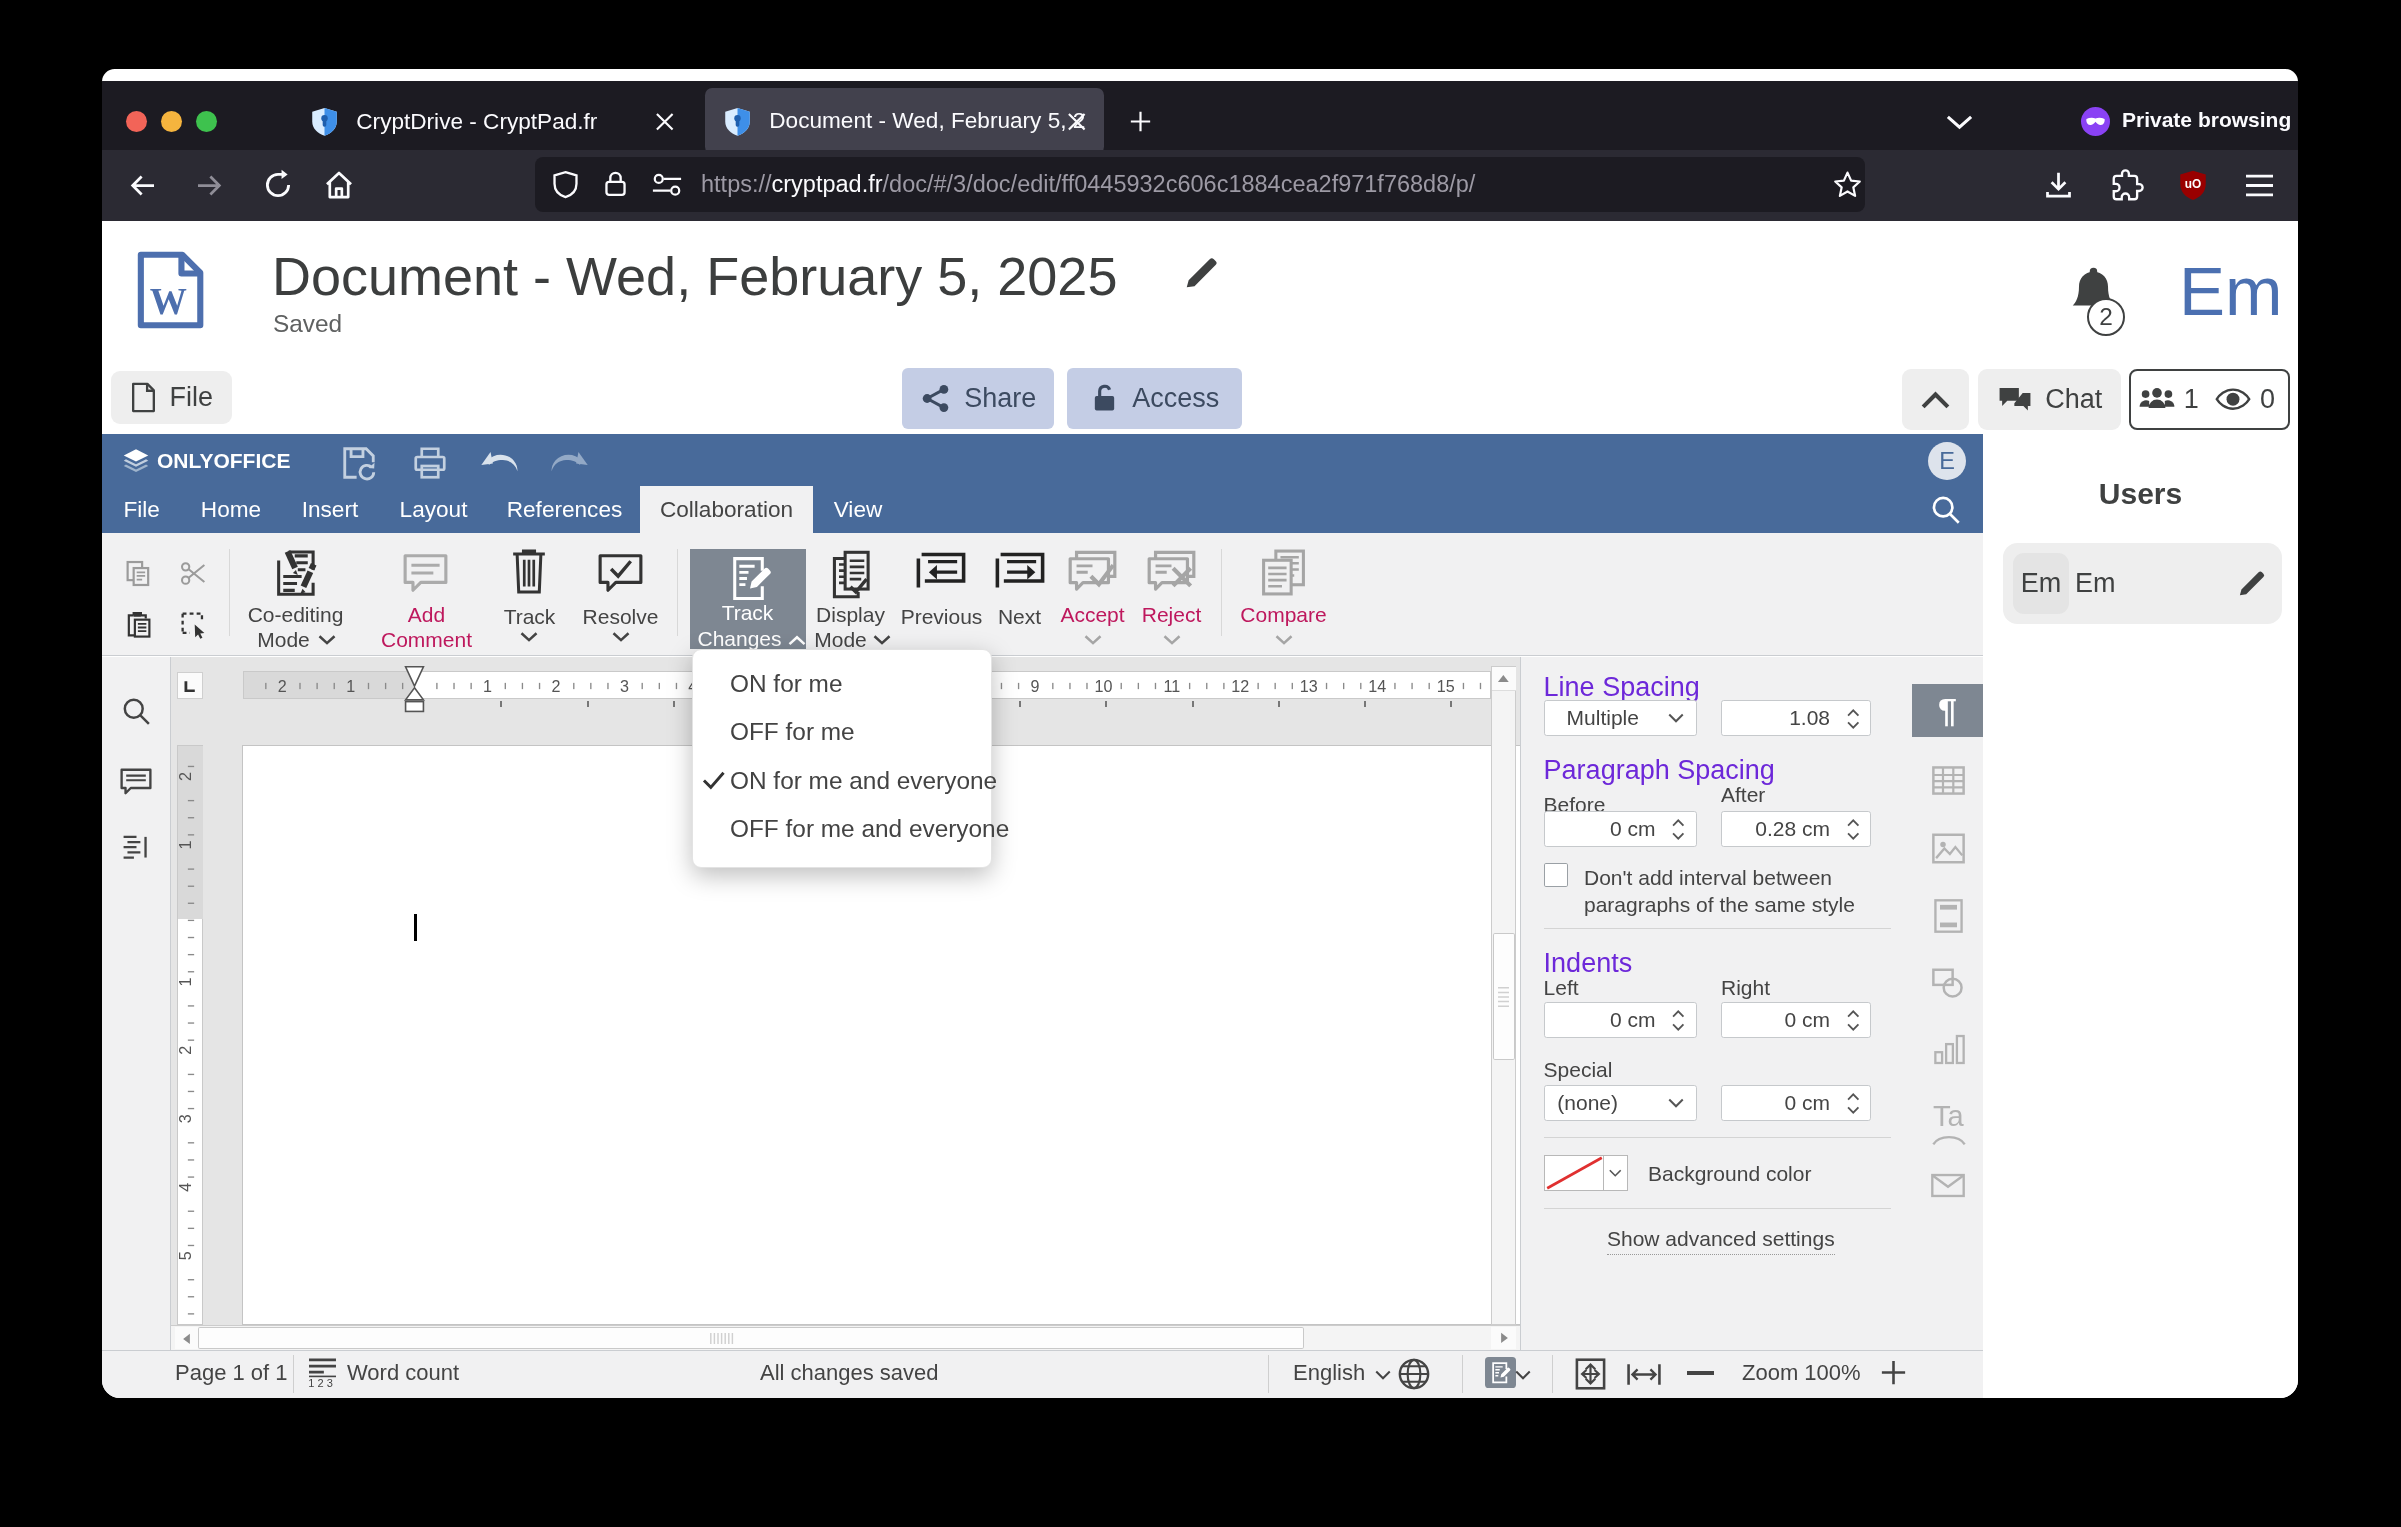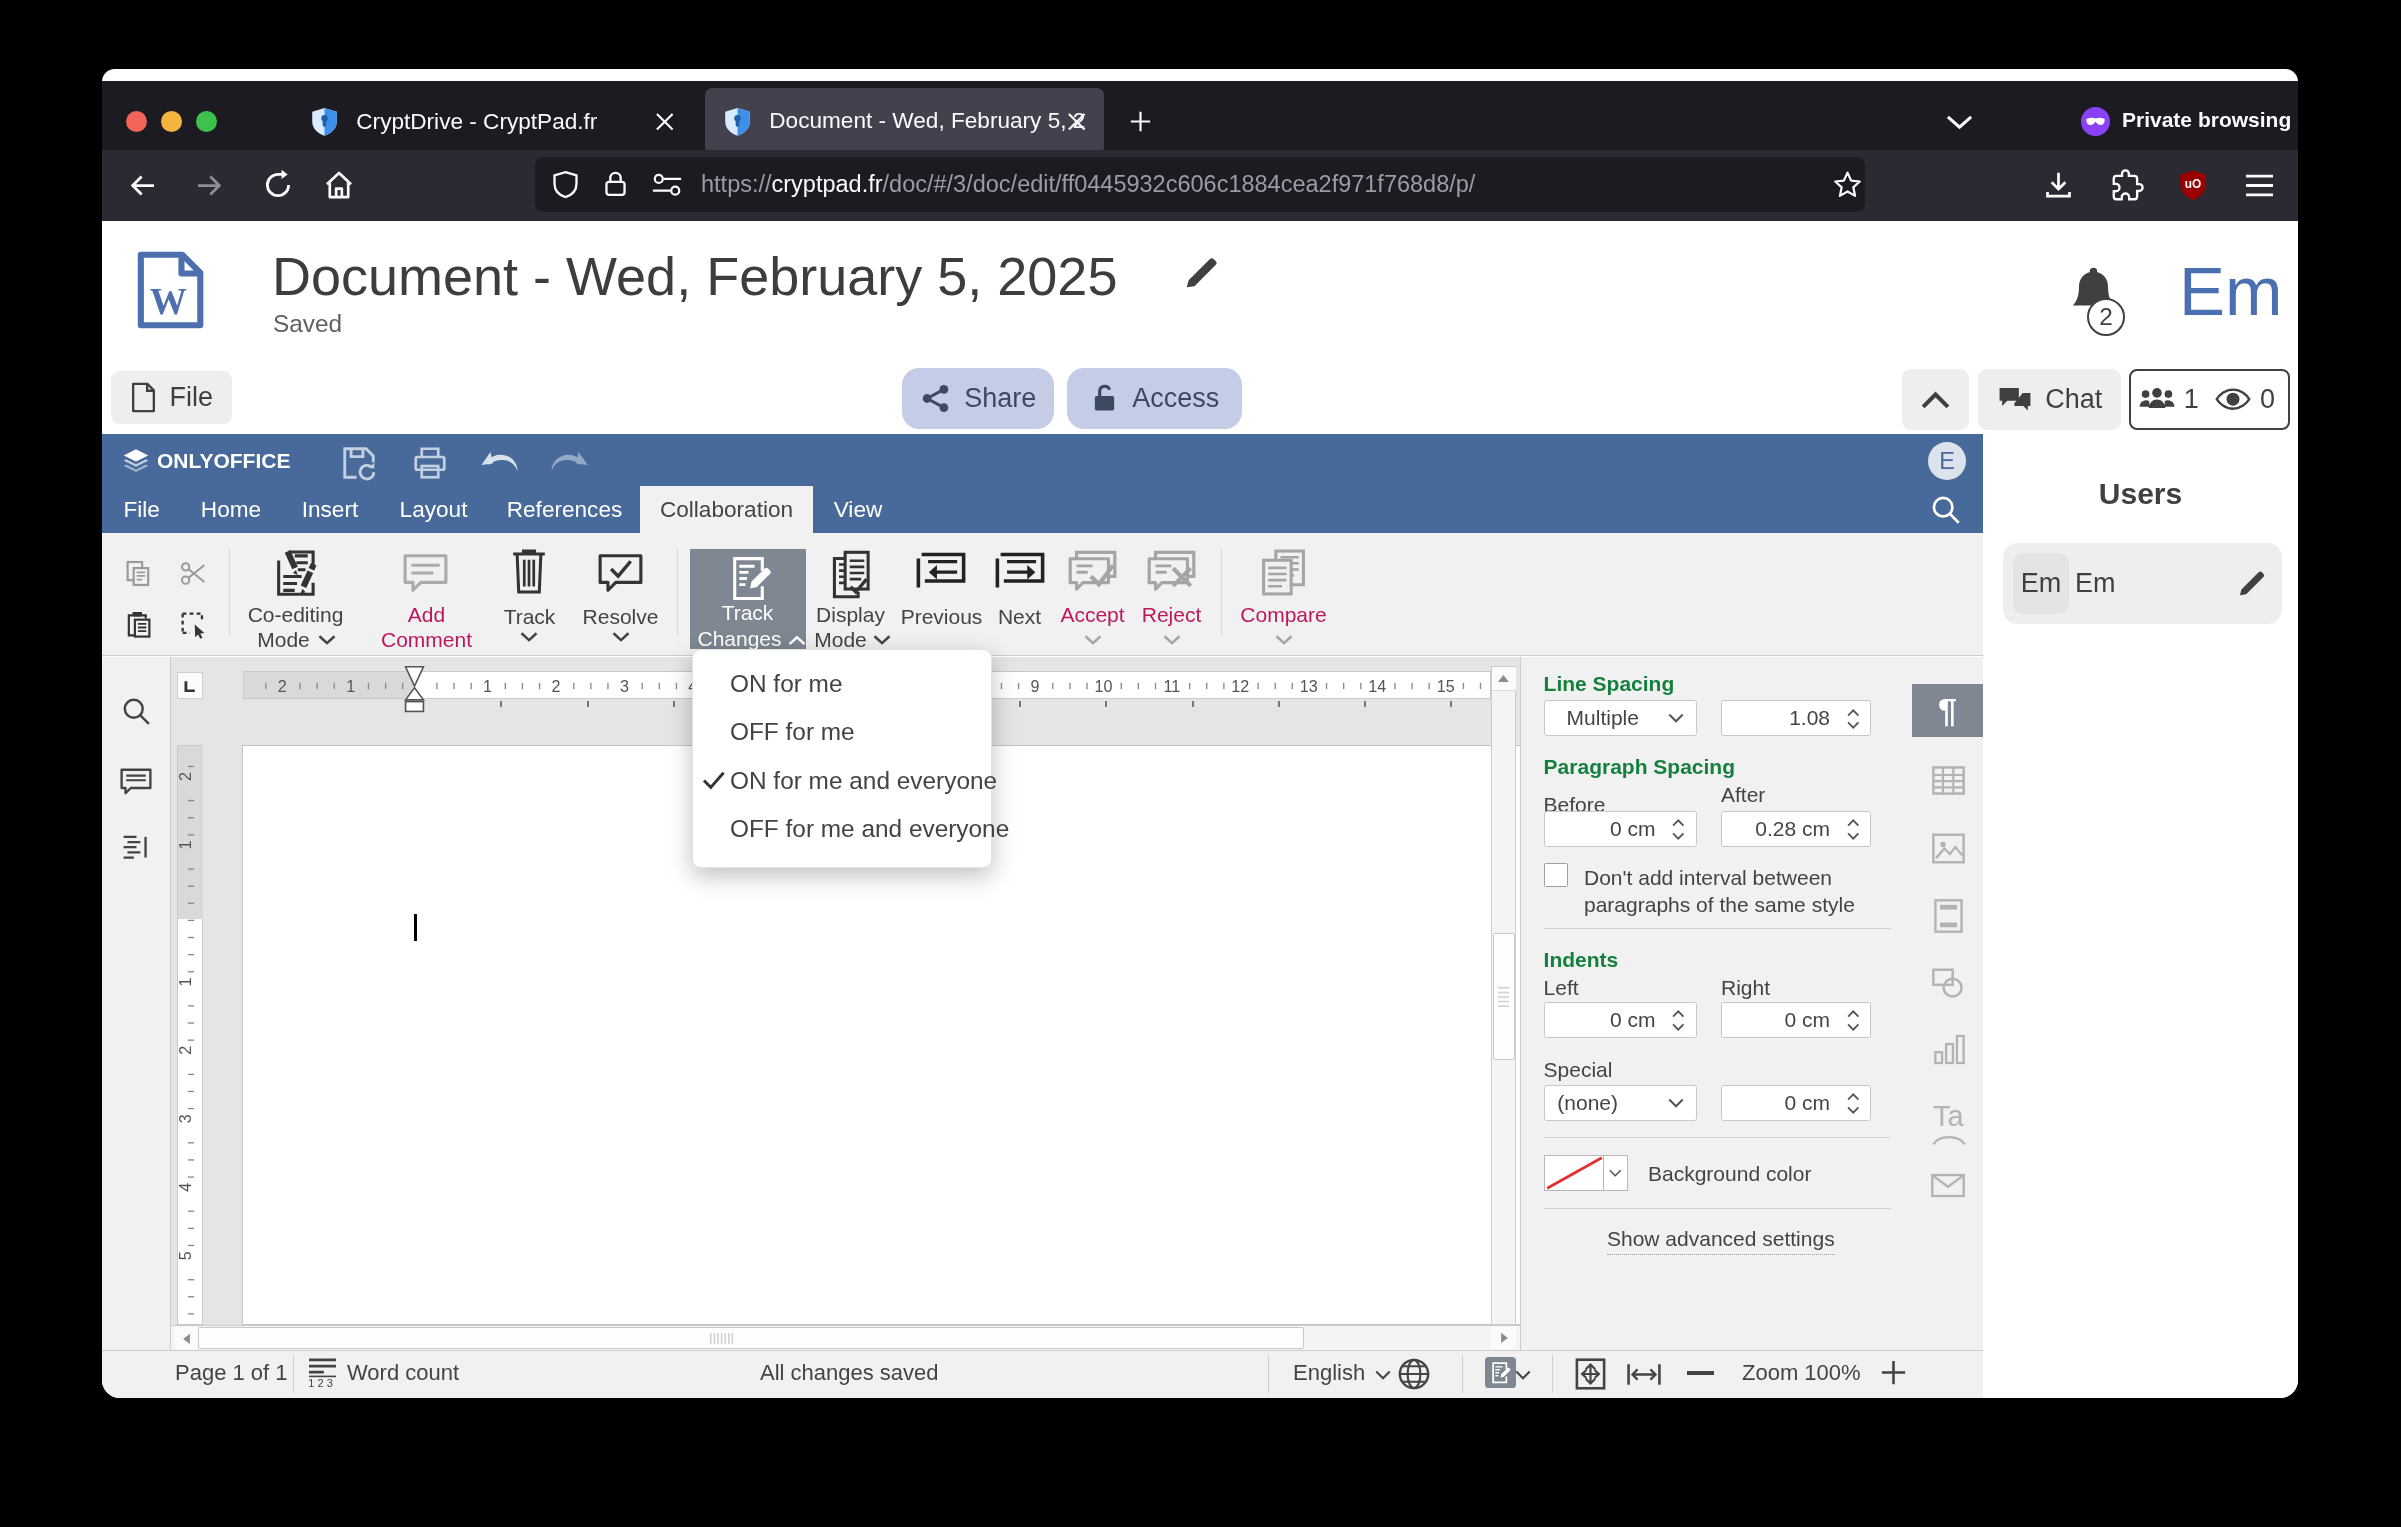--- a/index.html
+++ b/index.html
@@ -4,31 +4,31 @@
 *{margin:0;padding:0;box-sizing:border-box}
 html,body{width:2401px;height:1527px;background:#000;font-family:"Liberation Sans",sans-serif;overflow:hidden}
 .abs{position:absolute}
 #win{position:absolute;left:102px;top:69px;width:2196px;height:1329px;border-radius:12.7px 12.7px 18px 18px;overflow:hidden;background:#fff}
 #tabbar{position:absolute;left:0;top:12px;width:100%;height:81px;background:#1c1b22}
 #navbar{position:absolute;left:0;top:81px;width:100%;height:71px;background:#2b2a33}
 .tl{position:absolute;top:30px;width:21px;height:21px;border-radius:50%}
 .tabtxt{color:#fbfbfe;font-size:22.6px;white-space:nowrap}
 #urlbar{position:absolute;left:433px;top:7.2px;width:1330px;height:55px;background:#1c1b22;border-radius:8.1px}
 .gbtn{position:absolute;border-radius:9px;background:#eeeeee;color:#3f4141;font-size:27px;display:flex;align-items:center;justify-content:center;gap:12.7px}
-.bbtn{position:absolute;border-radius:17px;background:#c4cde5;color:#3c4a60;font-size:27px;display:flex;align-items:center;justify-content:center;gap:13.6px}
+.bbtn{position:absolute;border-radius:6px;background:#c4cde5;color:#3c4a60;font-size:27px;display:flex;align-items:center;justify-content:center;gap:13.6px}
 #bluebar{position:absolute;left:0;top:365px;width:1881px;height:100px;background:#486a9a}
 .menuitm{position:absolute;top:52px;height:48px;line-height:48px;color:#fff;font-size:22.6px;text-align:center}
 #ribbon{position:absolute;left:0;top:464px;width:1881px;height:123px;background:#f1f1f2;border-bottom:0.9px solid #cacdd1}
 .rlbl{position:absolute;font-size:21px;color:#444;text-align:center;white-space:nowrap}
 .rlbl.dis{color:#be185d}
 .rsep{position:absolute;top:480px;width:0.9px;height:87px;background:#d8d8d8}
 #canvas{position:absolute;left:69px;top:588px;width:1349px;height:693px;background:#e5e5e5;overflow:hidden}
 #rpanel{position:absolute;left:1418px;top:588px;width:392px;height:693px;background:#f1f1f2;border-left:0.9px solid #cacdd1}
 .plbl{font-size:21px;color:#444}
-.pbold{font-size:21px;color:#15803d;font-weight:bold}
+.pbold{font-size:27px;color:#6d28d9;font-weight:normal}
 .pinput{position:absolute;height:36px;background:#fff;border:0.9px solid #c6c9cc;border-radius:2.7px;font-size:21px;color:#444;display:flex;align-items:center}
 #iconstrip{position:absolute;left:1810px;top:588px;width:71px;height:693px;background:#f1f1f2}
 #userspanel{position:absolute;left:1881px;top:365px;width:315px;height:965px;background:#fff}
 #statusbar{position:absolute;left:0;top:1281px;width:1881px;height:48px;background:#f1f1f2;border-top:0.9px solid #cacdd1}
 .stxt{font-size:22px;color:#444;font-weight:normal;white-space:nowrap}
 .ssep{position:absolute;top:1286px;width:0.9px;height:38px;background:#cfcfcf}
 #dropdown{position:absolute;left:590px;top:580px;width:300px;height:219px;background:#fff;border:0.9px solid #e3e3e3;border-radius:9px;box-shadow:0 7.2px 25px rgba(0,0,0,.25)}
 .ditem{position:absolute;left:37px;font-size:24.4px;color:#434343;white-space:nowrap}
 svg{display:block}
 </style></head><body>

